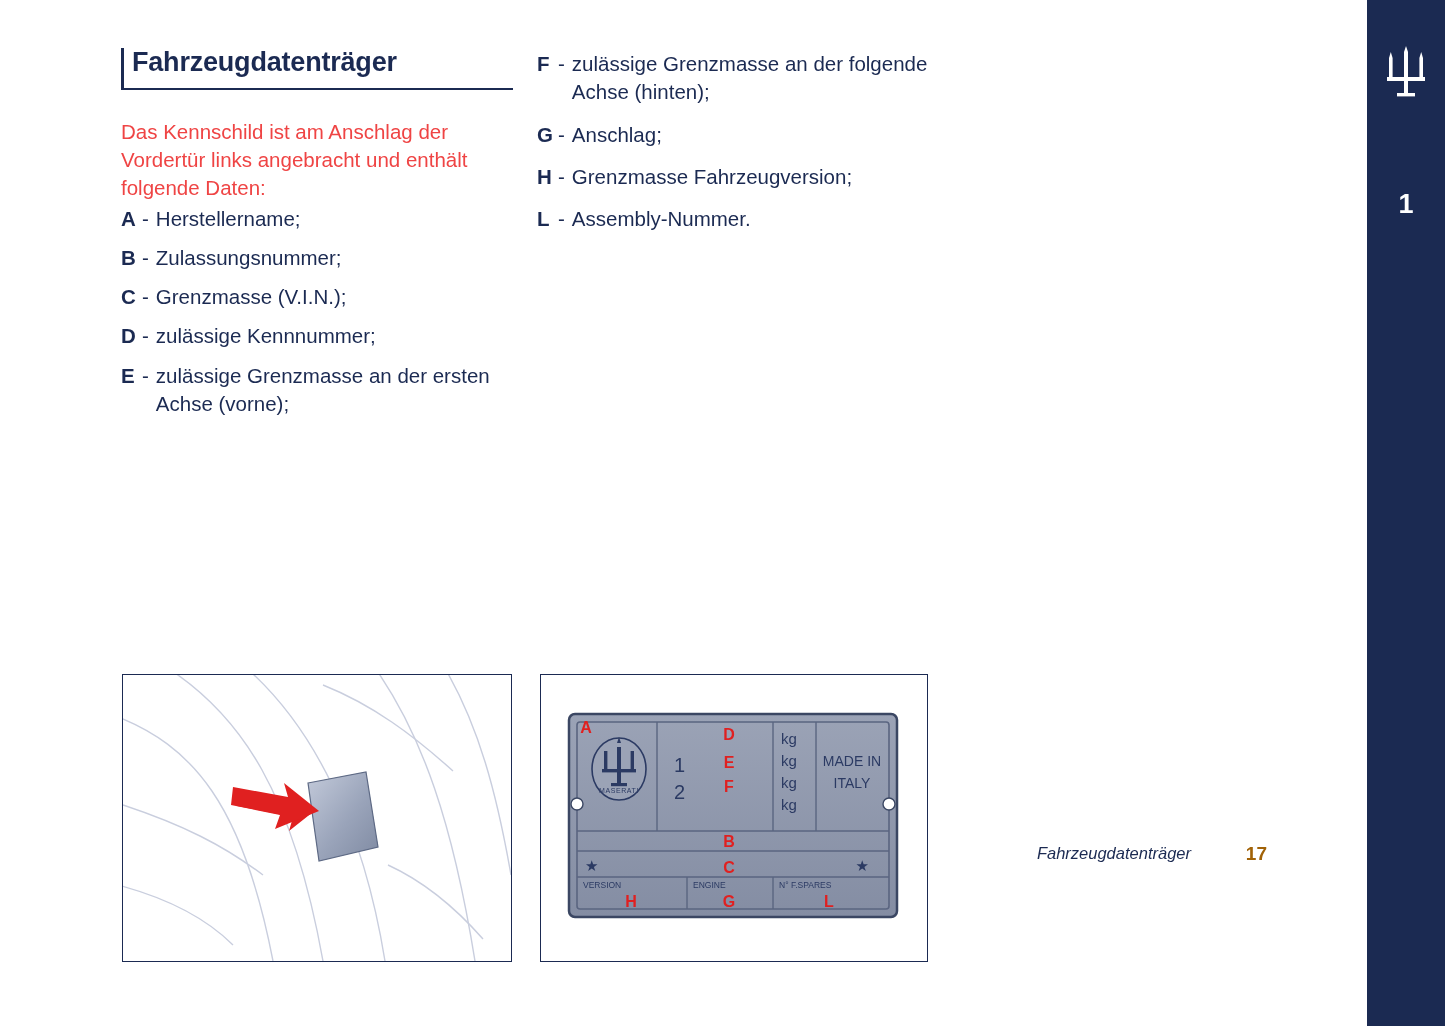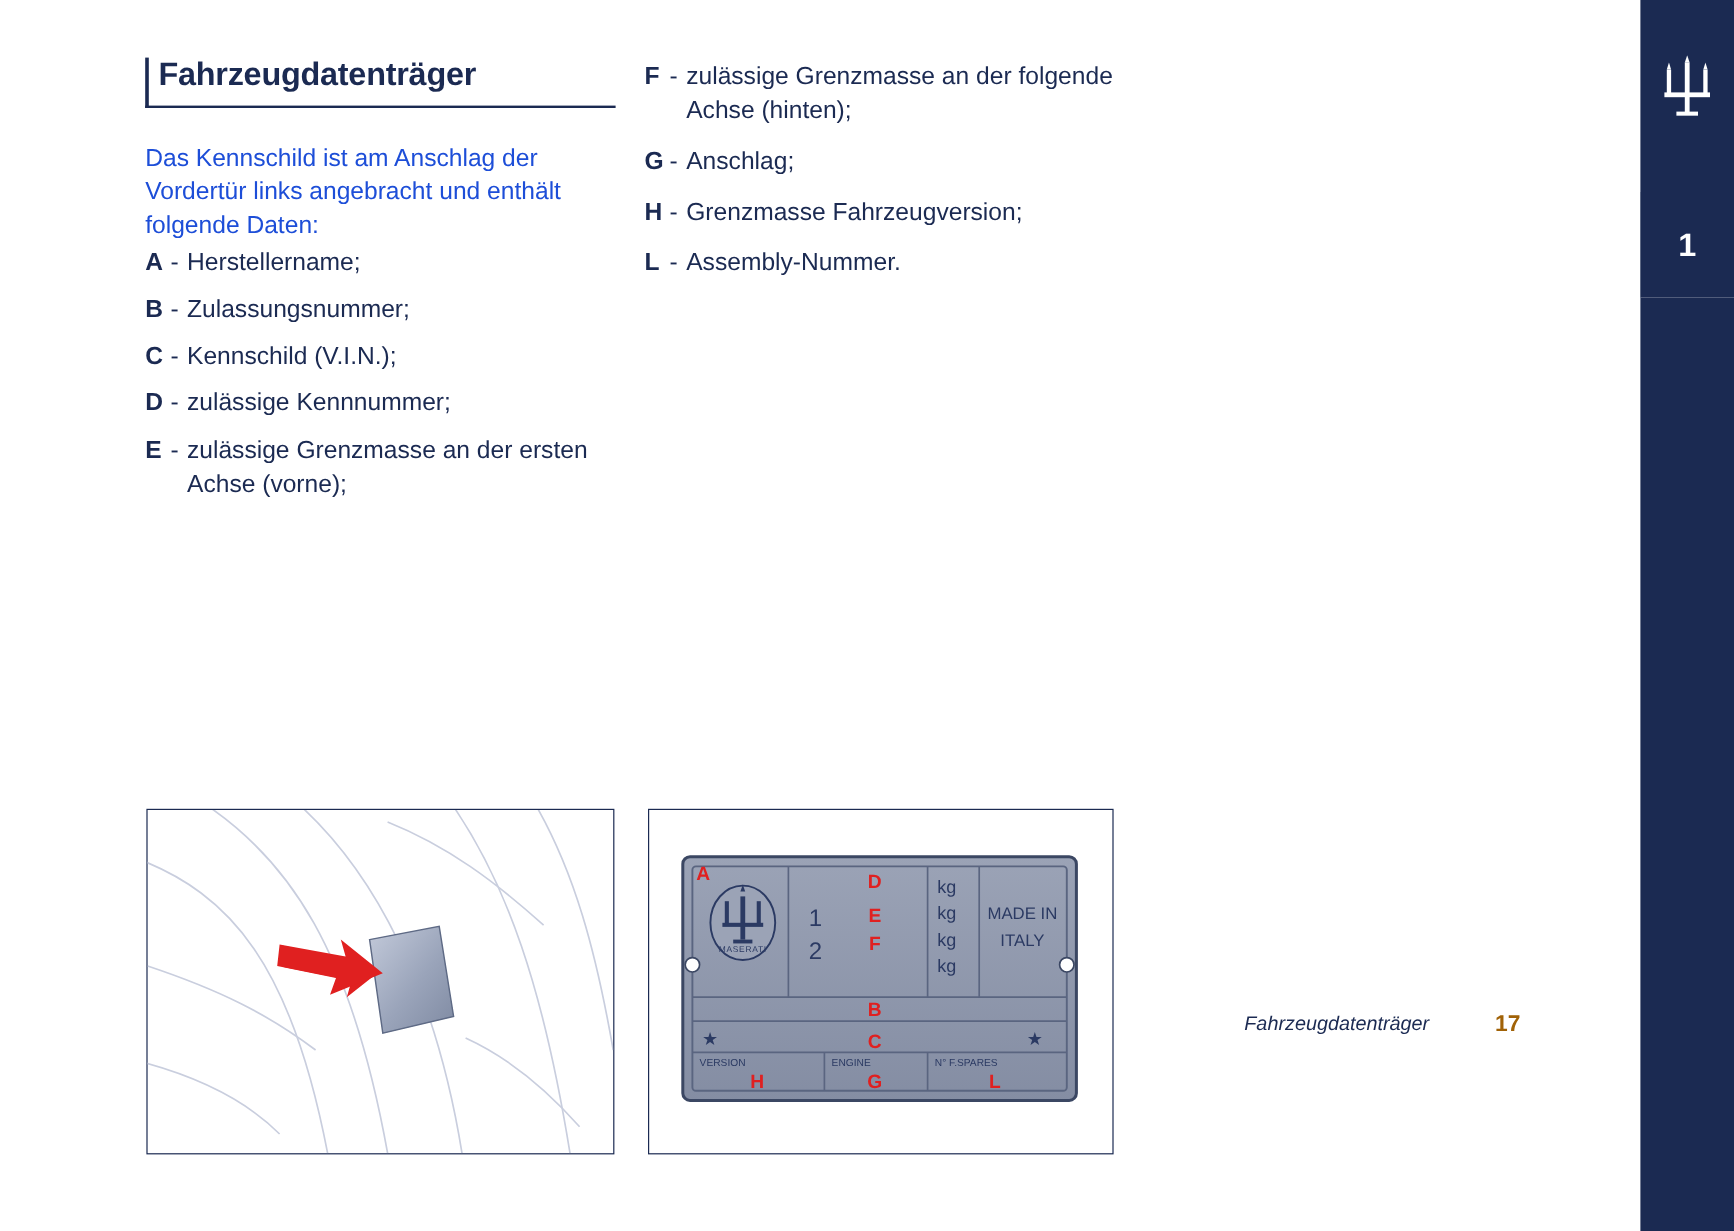--- a/index.html
+++ b/index.html
@@ -86,21 +86,21 @@
     border-left: 3px solid #1b2a52;
     letter-spacing: -0.2px;
     line-height: 1.1;
     color: #1b2a52;
   }
 
   p.intro {
     font-size: 20.5px;
     line-height: 1.38;
     margin: 28px 0 0 0;
-    color: #1d4ed8;
+    color: #ef4444;
   }
 
   ul.itemlist {
     list-style: none;
     margin: 0;
     padding: 0;
   }
   ul.itemlist li {
     font-size: 20.5px;
     line-height: 1.38;
@@ -184,21 +184,21 @@
         <span class="desc">Herstellername;</span>
       </li>
       <li>
         <span class="key">B</span>
         <span class="dash">-</span>
         <span class="desc">Zulassungsnummer;</span>
       </li>
       <li>
         <span class="key">C</span>
         <span class="dash">-</span>
-        <span class="desc">Kennschild (V.I.N.);</span>
+        <span class="desc">Grenzmasse (V.I.N.);</span>
       </li>
       <li>
         <span class="key">D</span>
         <span class="dash">-</span>
         <span class="desc">zulässige Kennnummer;</span>
       </li>
       <li>
         <span class="key">E</span>
         <span class="dash">-</span>
         <span class="desc">zulässige Grenzmasse an der ersten Achse (vorne);</span>

